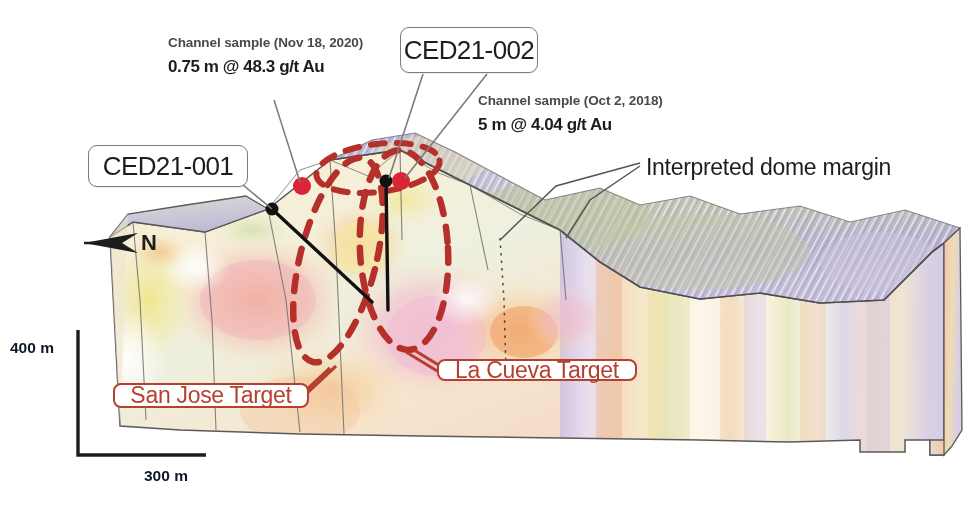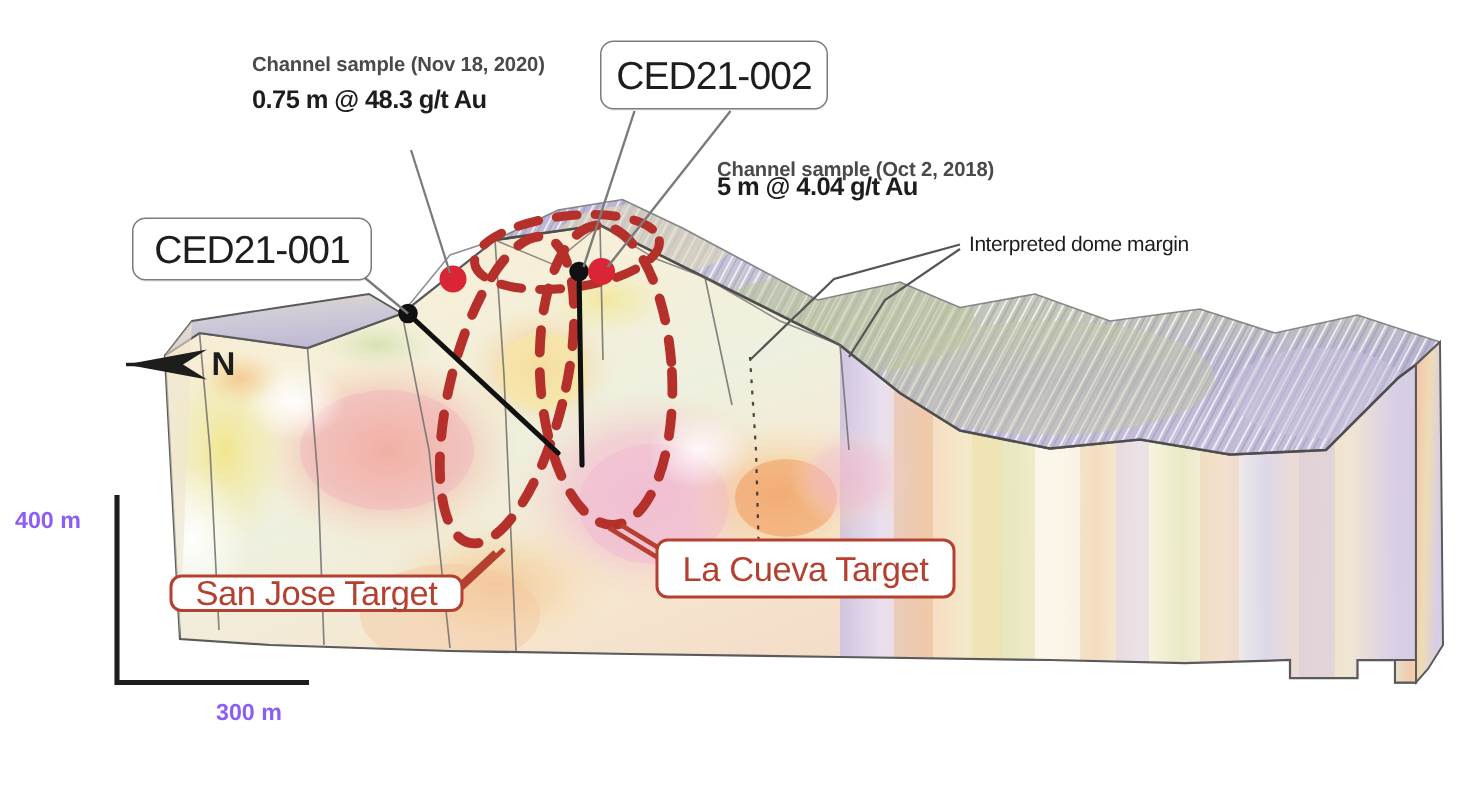--- a/index.html
+++ b/index.html
@@ -25,23 +25,23 @@
     font-size:26px;font-weight:400;color:#1d1d1b;letter-spacing:-0.6px;
     box-shadow:0 1px 0 rgba(0,0,0,.06);
   }
   .target-box{
     position:absolute;box-sizing:border-box;
     border:2px solid #b5402f;border-radius:8px;background:#ffffff;
     display:flex;align-items:center;justify-content:center;
     font-size:23px;font-weight:400;color:#b5402f;letter-spacing:-0.3px;
   }
 
-  .dome-label{font-size:14px;font-weight:400;color:#1d1d1b;letter-spacing:-0.3px;}
-
-  .scale-txt{font-size:15.5px;font-weight:700;color:#8b5cf6;}
+  .dome-label{font-size:23px;font-weight:400;color:#1d1d1b;letter-spacing:-0.3px;}
+
+  .scale-txt{font-size:15.5px;font-weight:700;color:#0f172a;}
   .north-txt{font-size:22px;font-weight:700;color:#1d1d1b;}
 </style>
 </head>
 <body>
 
 <div id="figure">
 
   <svg id="scene" viewBox="0 0 980 526">
     <defs>
 
@@ -293,31 +293,31 @@
 
     <g>
       <path d="M84,243 L138,233 L122,243 L138,253 Z" fill="#1d1d1b"></path>
       <path d="M84,243 L122,243" stroke="#1d1d1b" stroke-width="2.4"></path>
     </g>
   </svg>
 
   <div class="lbl sample-sub" style="left:168px;top:36px;">Channel sample (Nov 18, 2020)</div>
   <div class="lbl sample-main" style="left:168px;top:58px;">0.75 m @ 48.3 g/t Au</div>
 
-  <div class="lbl sample-sub" style="left:478px;top:106px;">Channel sample (Oct 2, 2018)</div>
+  <div class="lbl sample-sub" style="left:478px;top:94px;">Channel sample (Oct 2, 2018)</div>
   <div class="lbl sample-main" style="left:478px;top:116px;">5 m @ 4.04 g/t Au</div>
 
   <div class="callout-box" style="left:88px;top:145px;width:160px;height:42px;">CED21-001</div>
 
-  <div class="callout-box" style="left:400px;top:27px;width:152px;height:46px;">CED21-002</div>
+  <div class="callout-box" style="left:400px;top:27px;width:138px;height:46px;">CED21-002</div>
 
   <div class="lbl dome-label" style="left:646px;top:155px;">Interpreted dome margin</div>
 
   <div class="target-box" style="left:113px;top:383px;width:196px;height:25px;">San Jose Target</div>
 
-  <div class="target-box" style="left:437px;top:359px;width:200px;height:40px;">La Cueva Target</div>
+  <div class="target-box" style="left:437px;top:359px;width:200px;height:22px;">La Cueva Target</div>
 
   <div class="lbl scale-txt" style="left:10px;top:340px;">400 m</div>
   <div class="lbl scale-txt" style="left:144px;top:468px;">300 m</div>
 
   <div class="lbl north-txt" style="left:141px;top:231px;">N</div>
 
 </div>
 
 </body></html>

